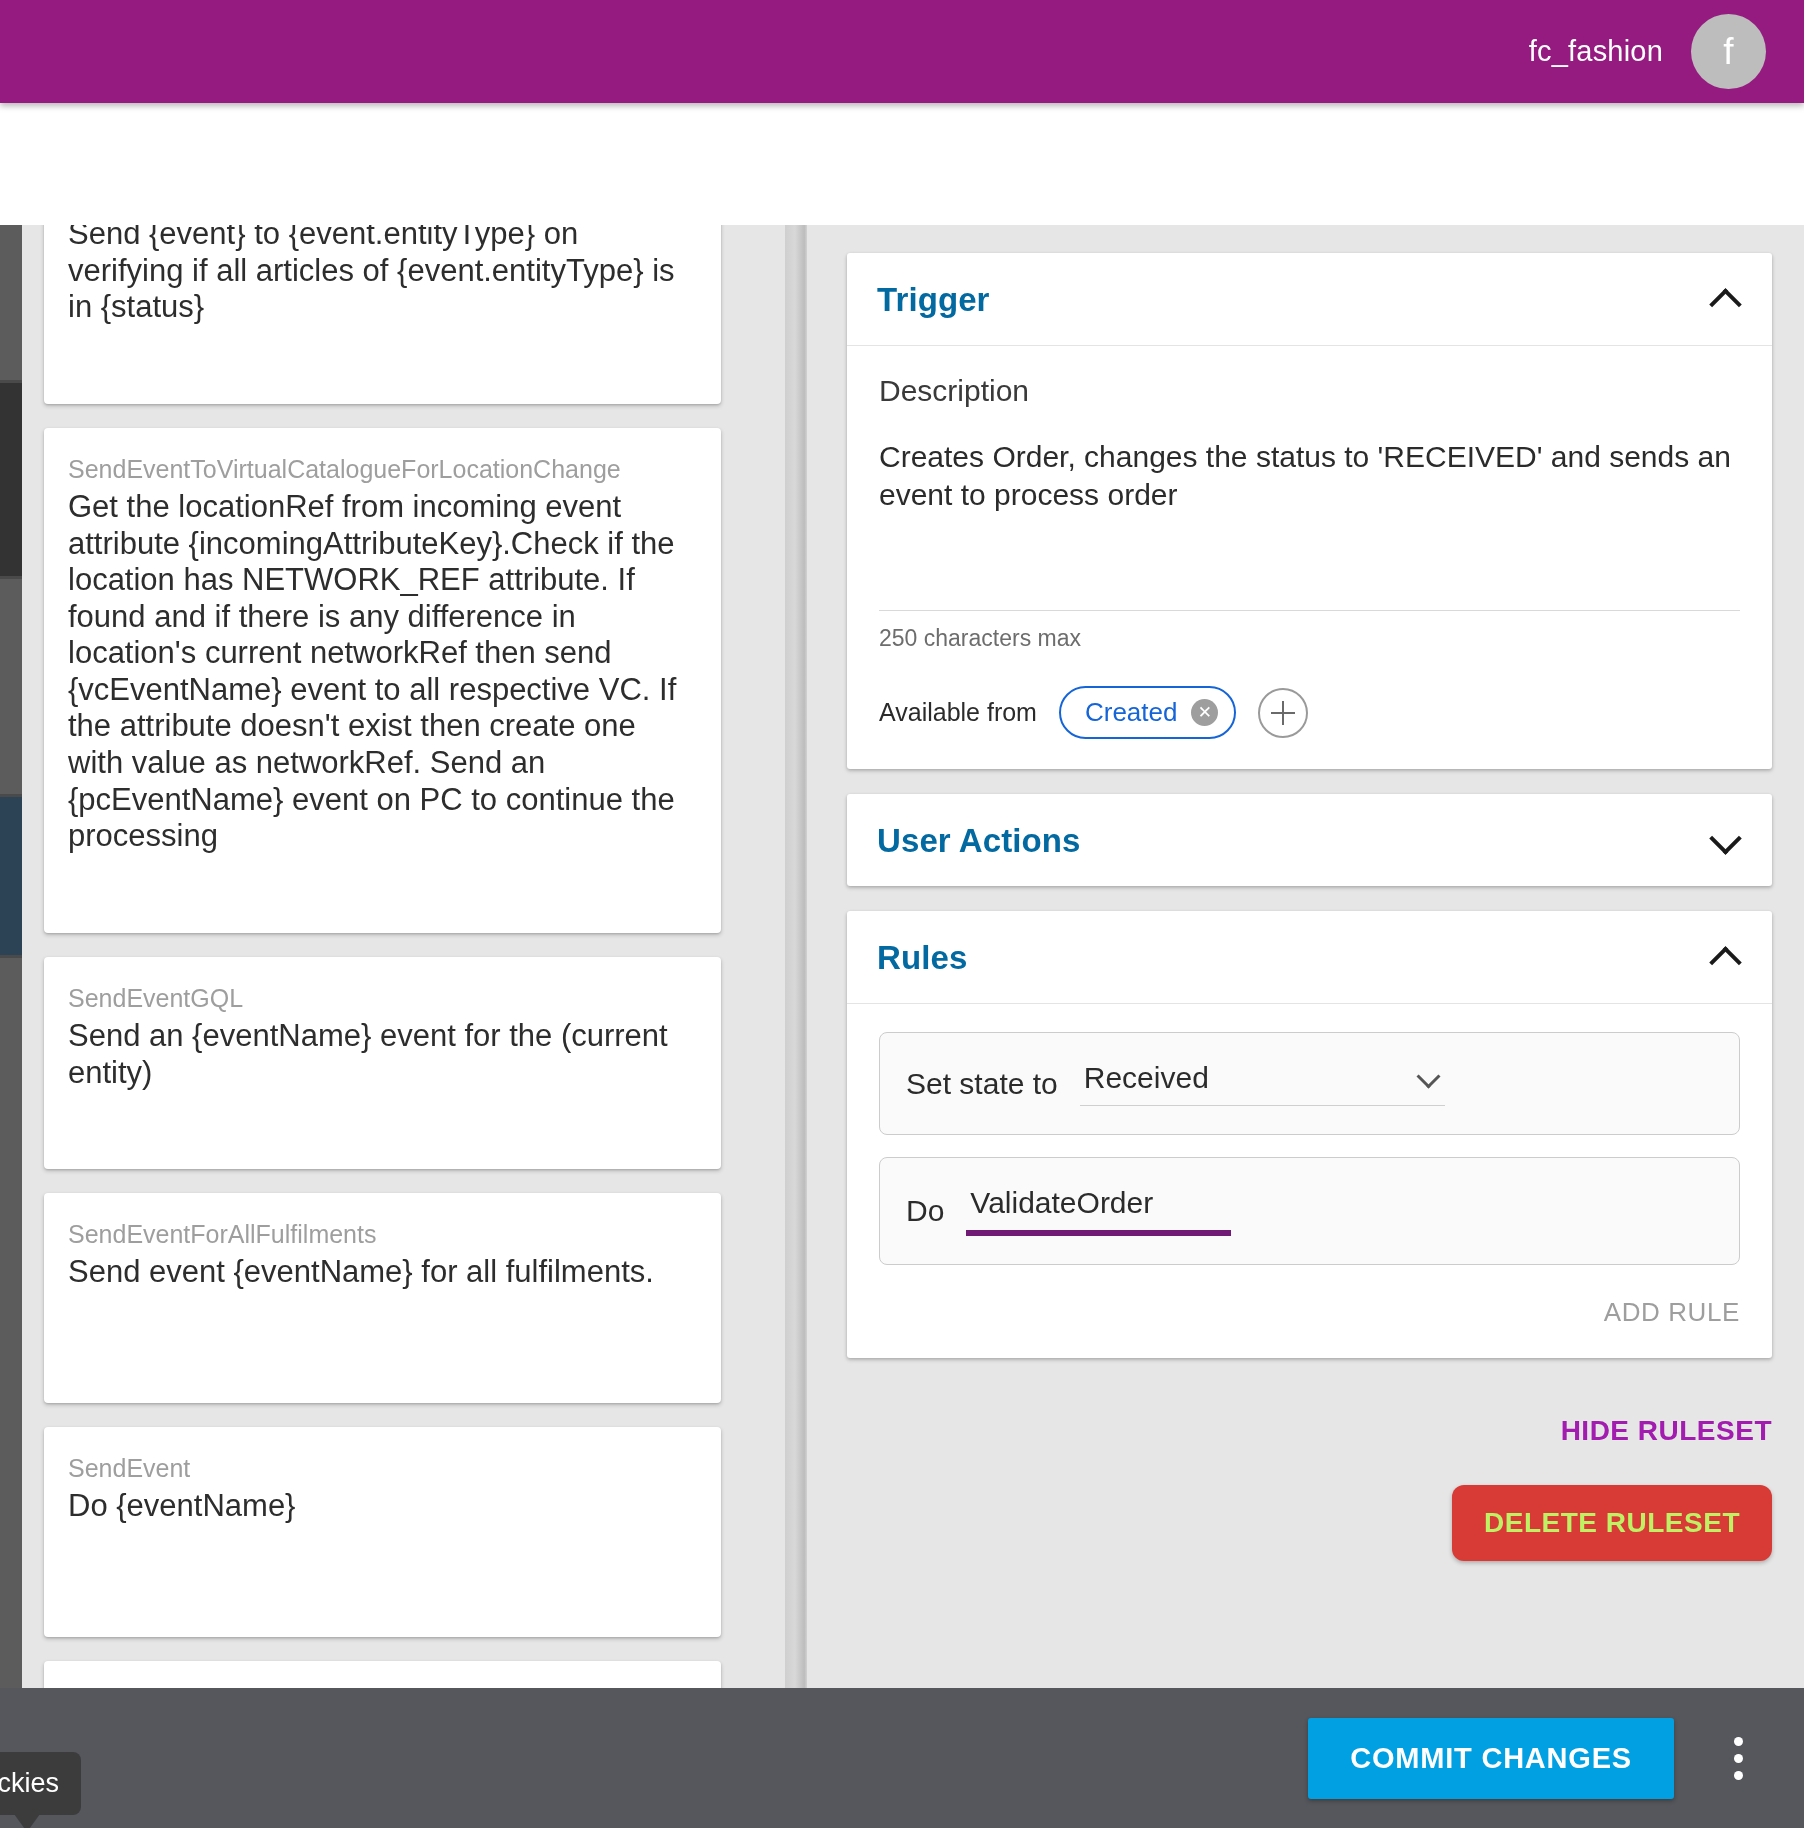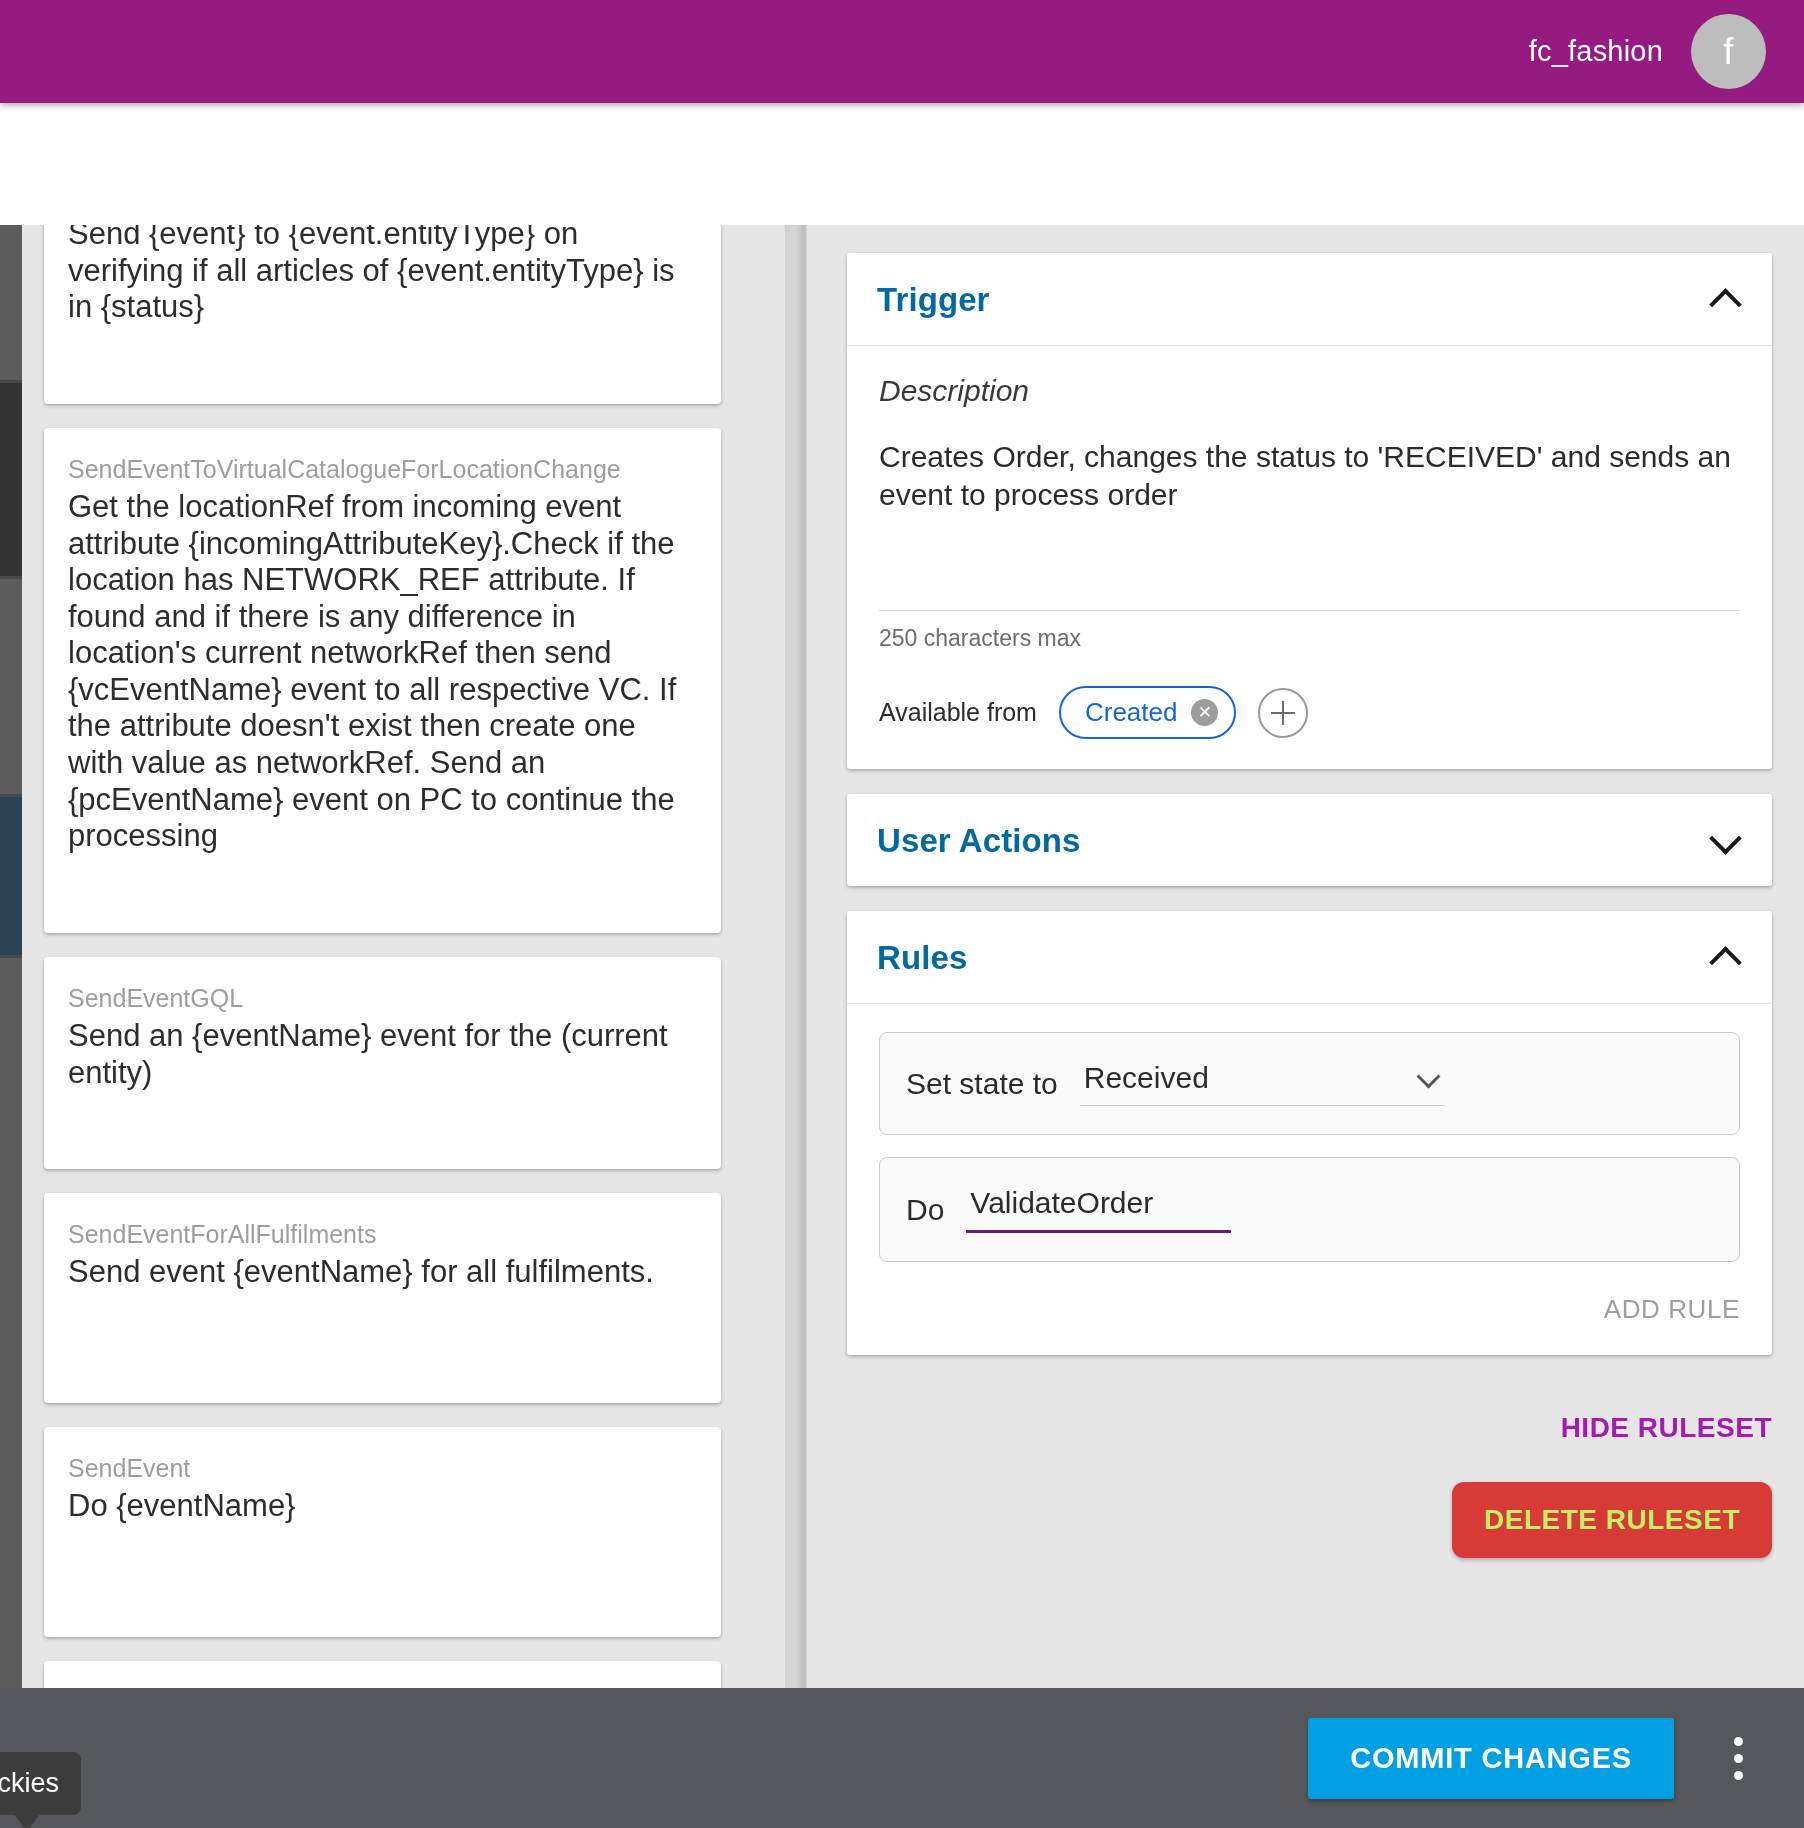--- a/index.html
+++ b/index.html
@@ -185,21 +185,20 @@
     background: #e4e4e4;
     margin: 0;
   }
   .section-body { padding: 28px 32px 30px 32px; }
 
   .field-label {
     font-size: 30px;
     color: #3a3a3a;
     margin-bottom: 30px;
     font-family: "Liberation Sans", sans-serif;
-    font-style: italic;
   }
   .desc-text {
     font-size: 30px;
     color: #2b2b2b;
     line-height: 1.28;
     min-height: 160px;
     font-family: "Liberation Sans", sans-serif;
   }
   .underline-rule {
     border-bottom: 1px solid #d9d9d9;
@@ -306,21 +305,21 @@
   .sm-chev::before {
     content: "";
     position: absolute;
     left: 3px; top: 1px;
     width: 14px; height: 14px;
     border-left: 3px solid #555555;
     border-top: 3px solid #555555;
     transform: rotate(225deg);
   }
   .rule-input {
-    border-bottom: 3px solid #701a75;
+    border-bottom: 6px solid #701a75;
     padding: 0 6px 10px 4px;
     min-width: 265px;
     font-size: 30px;
     color: #2b2b2b;
     cursor: text;
     font-family: "Liberation Sans", sans-serif;
   }
   .add-rule {
     text-align: right;
     font-size: 26px;

